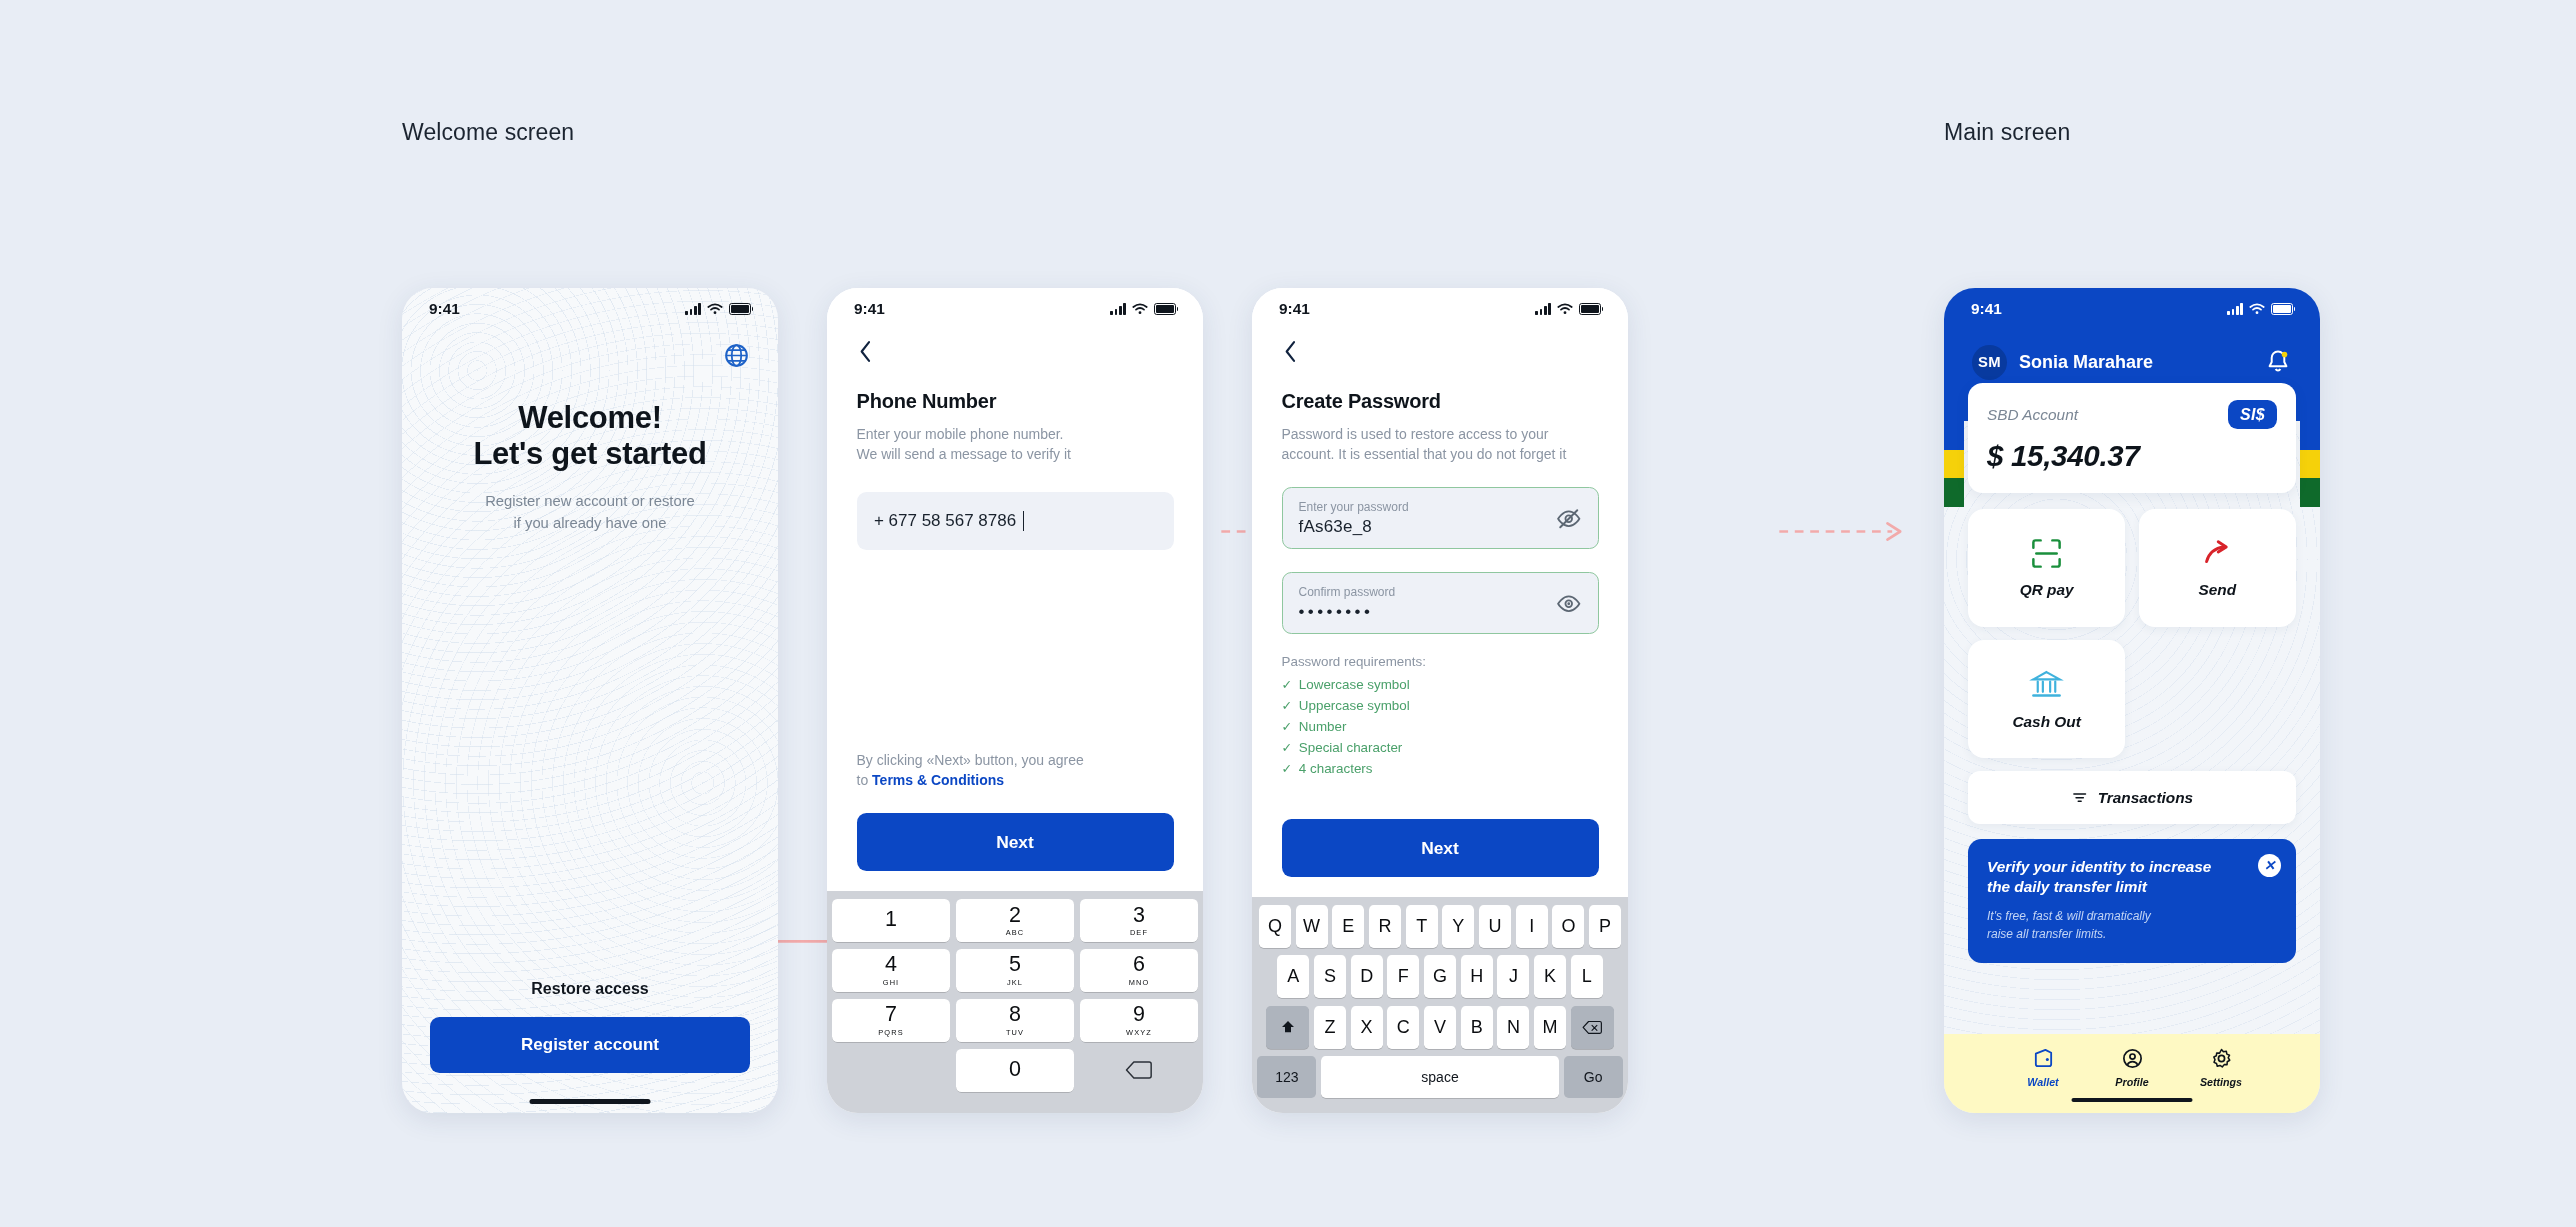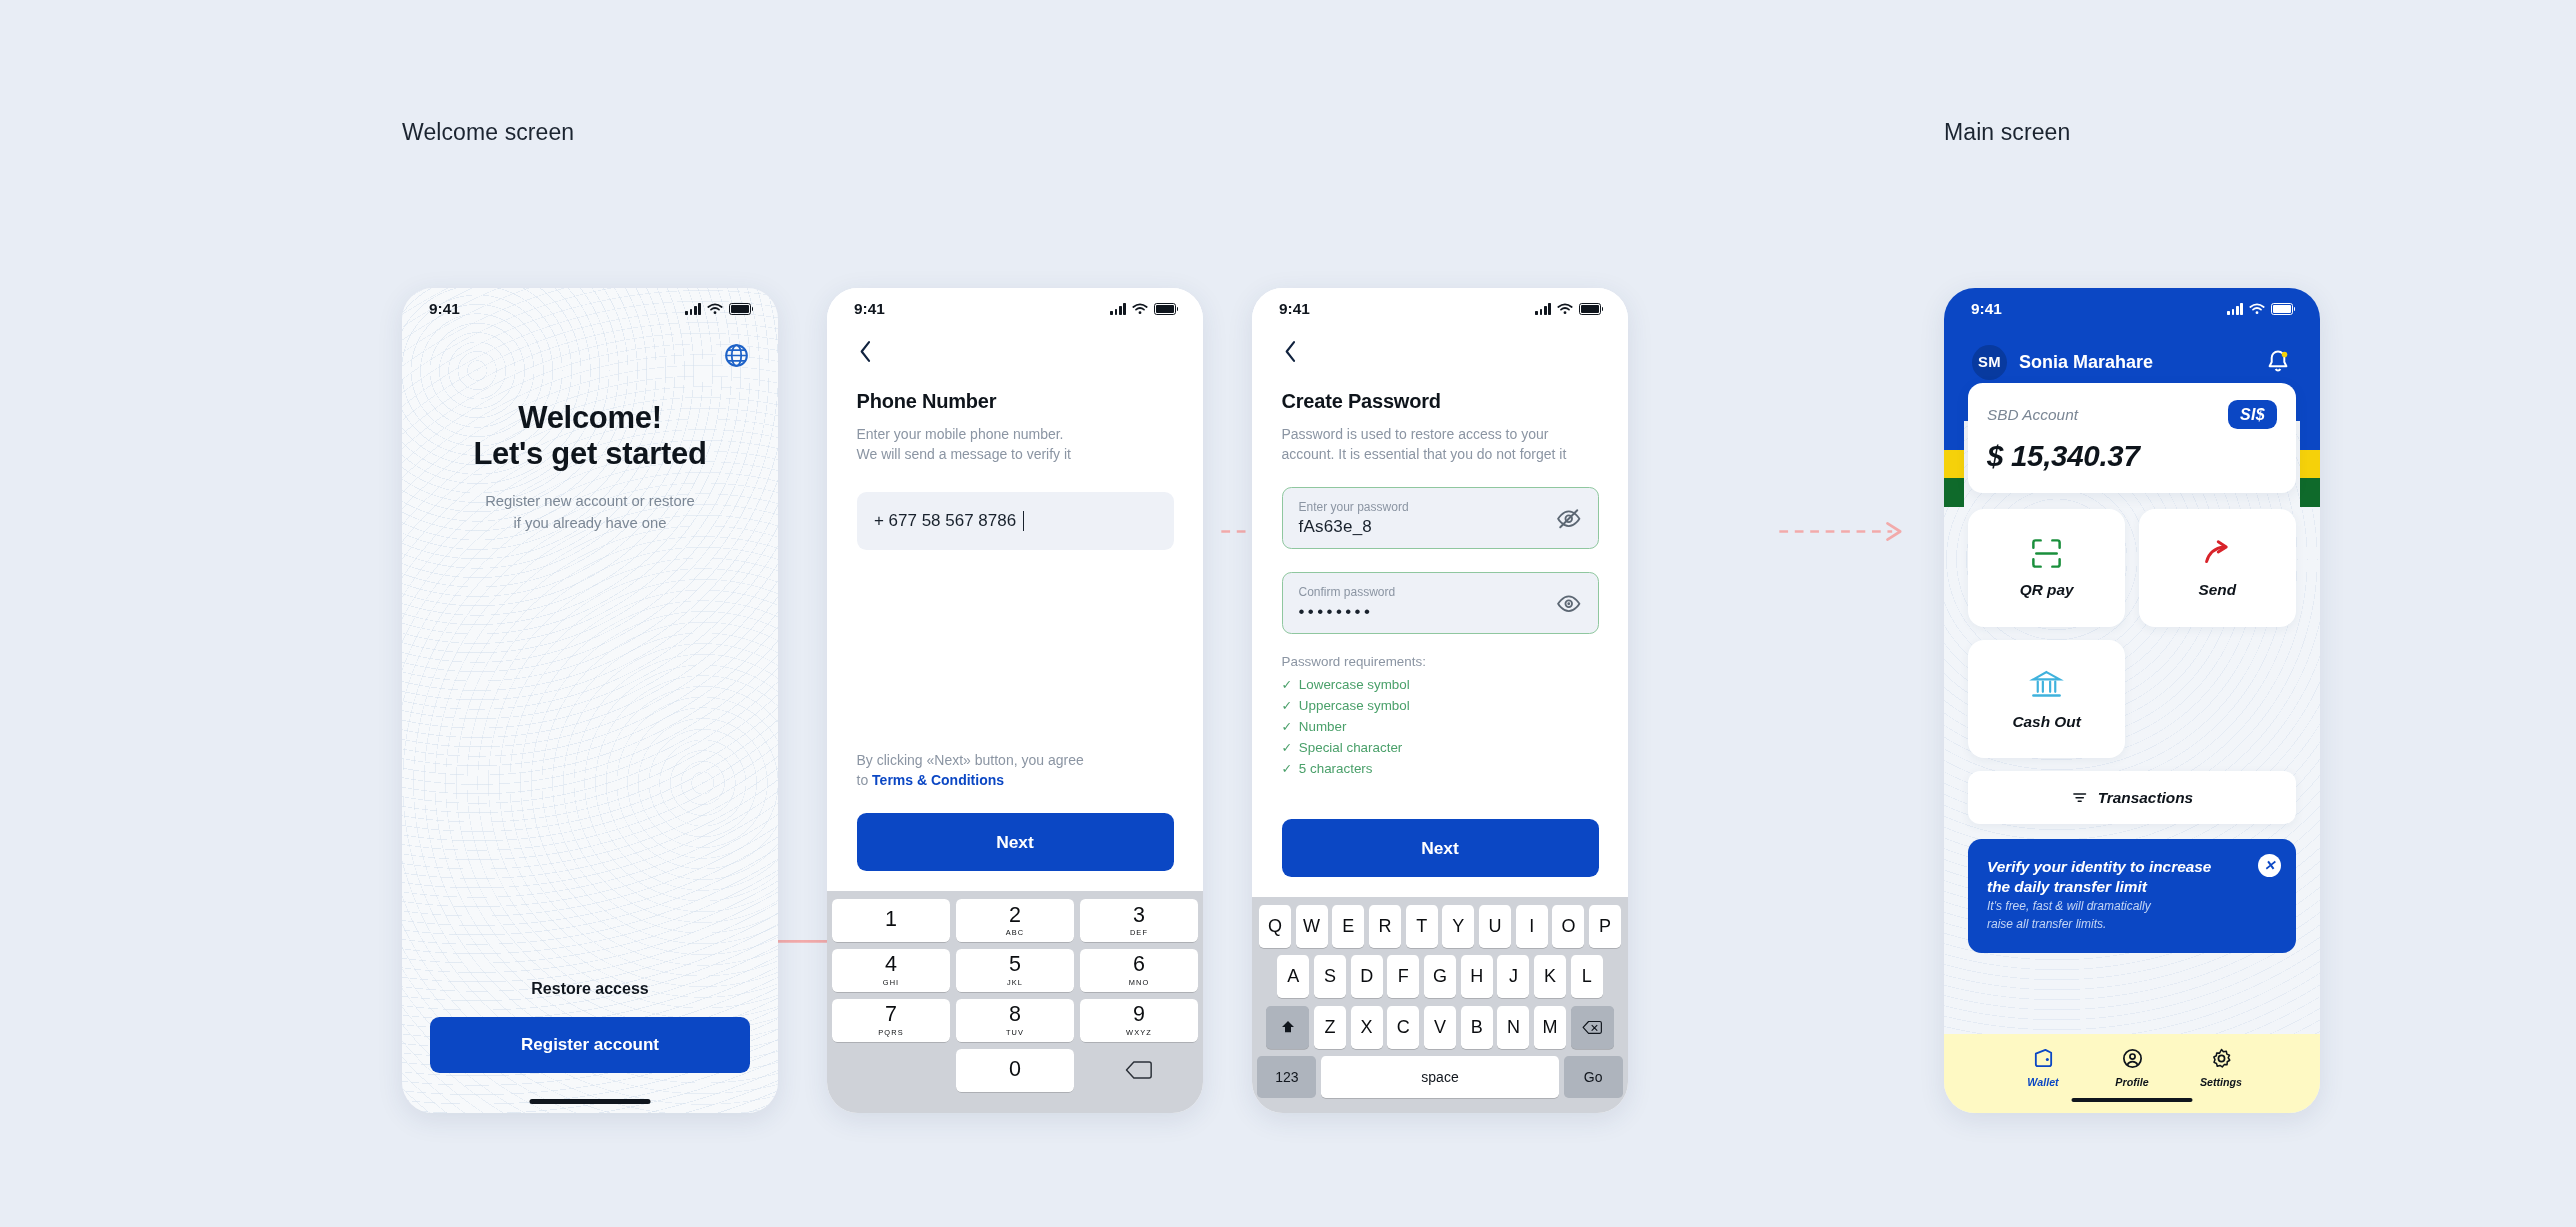--- a/index.html
+++ b/index.html
@@ -165,21 +165,21 @@
     position:relative;margin:13.4px 24px 0;background:#fff;border-radius:12px;height:53px;
     display:flex;align-items:center;justify-content:center;gap:9.4px;
     box-shadow:0 2.7px 9.4px rgba(40,60,100,.06);
   }
   .tx-lab{font-size:15.4px;font-weight:bold;color:#0e141b;}
   .promo{
     position:relative;margin:14.8px 24px 0;background:#0b47c4;border-radius:13.4px;
     padding:17.4px 19px 20px;box-sizing:border-box;
   }
   .promo-title{font-size:15.4px;font-weight:bold;color:#fff;line-height:1.32;max-width:248px;}
-  .promo-sub{margin-top:1px;font-size:12px;line-height:1.45;color:#c3d5f5;max-width:221px;}
+  .promo-sub{margin-top:11px;font-size:12px;line-height:1.45;color:#c3d5f5;max-width:221px;}
   .promo-x{
     position:absolute;right:14.8px;top:14.8px;width:23px;height:23px;border-radius:50%;
     background:#fff;color:#0b47c4;display:flex;align-items:center;justify-content:center;
     font-size:13.4px;font-weight:bold;
   }
   .tabbar{
     position:relative;margin-top:auto;background:#fef9c3;height:79px;
     display:flex;align-items:flex-start;justify-content:center;padding-top:13.4px;box-sizing:border-box;gap:8px;
   }
   .tab{display:flex;flex-direction:column;align-items:center;gap:5.4px;width:81px;}
@@ -429,21 +429,21 @@
         <div class="req-item">
             <span class="tick">✓</span>
             <span>Number</span>
           </div>
         <div class="req-item">
             <span class="tick">✓</span>
             <span>Special character</span>
           </div>
         <div class="req-item">
             <span class="tick">✓</span>
-            <span>5 characters</span>
+            <span>4 characters</span>
           </div>
       </div>
 
       <div class="spacer"></div>
       <div class="btn-next">Next</div>
     </div>
 
     <div class="kb">
       <div class="kb-letter-row">
         <div class="key-l">Q</div>

